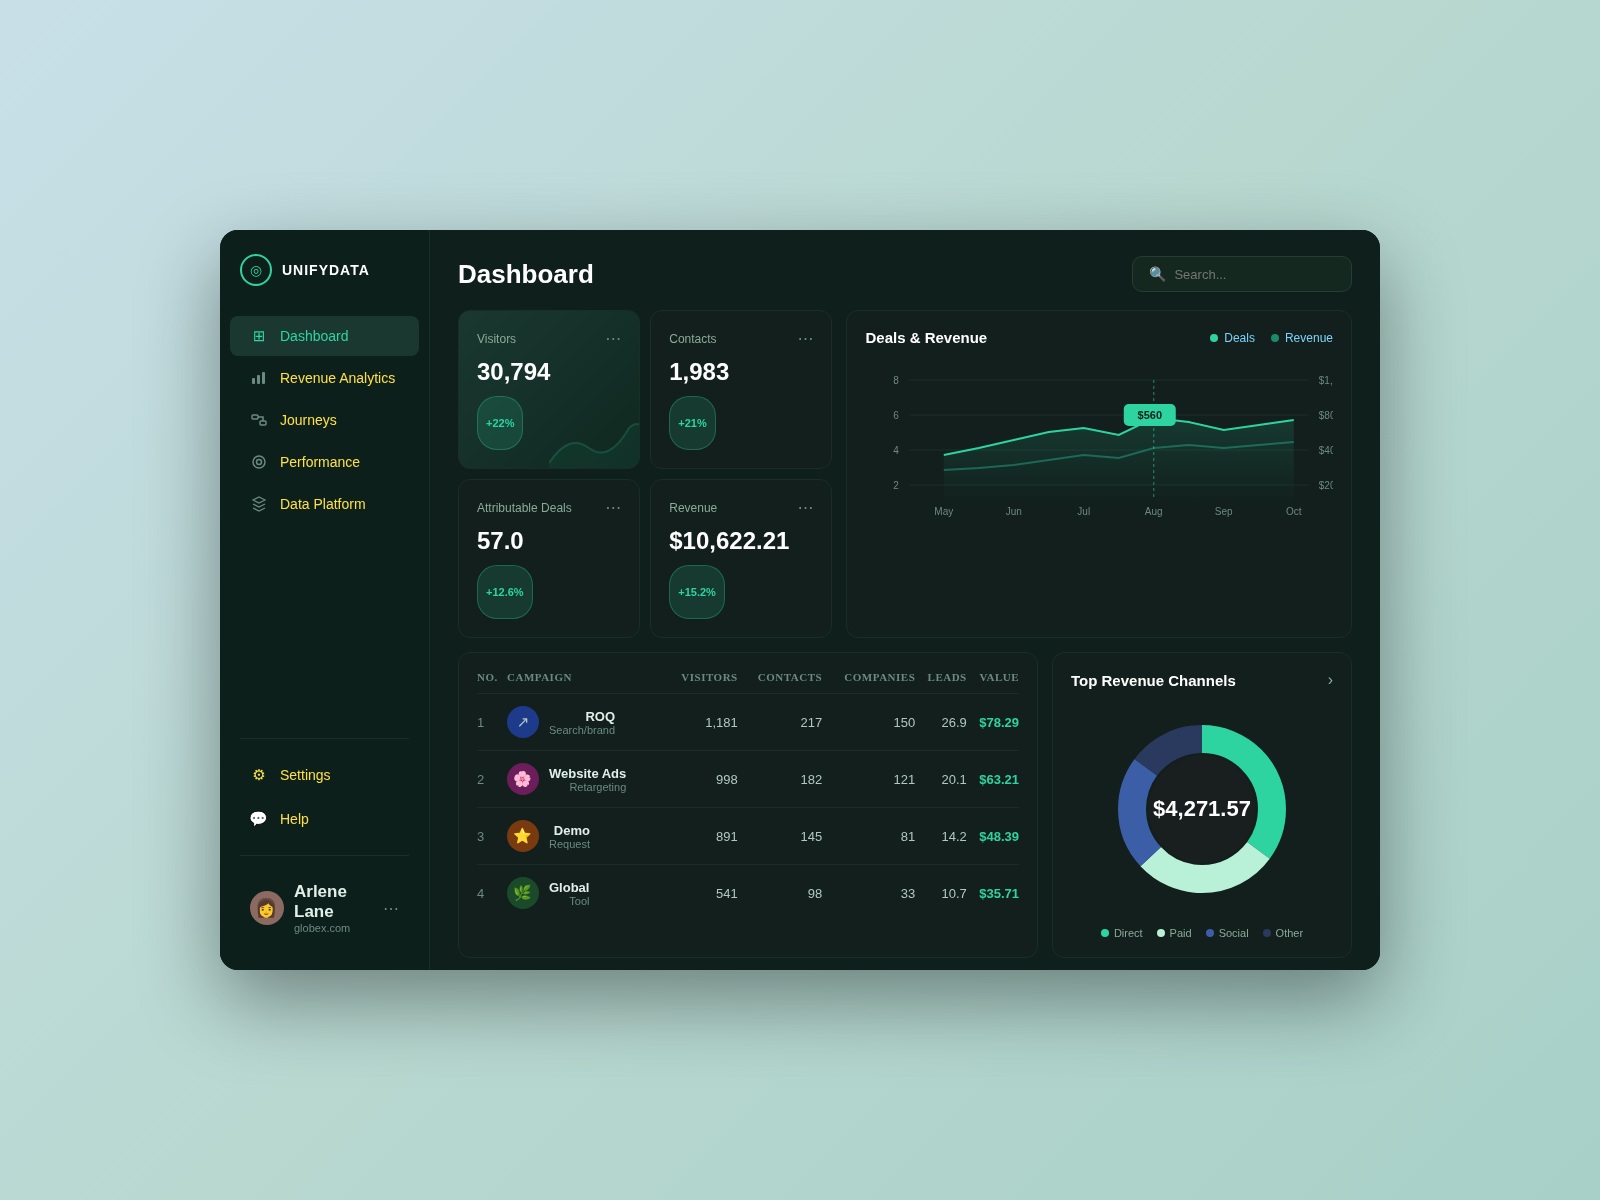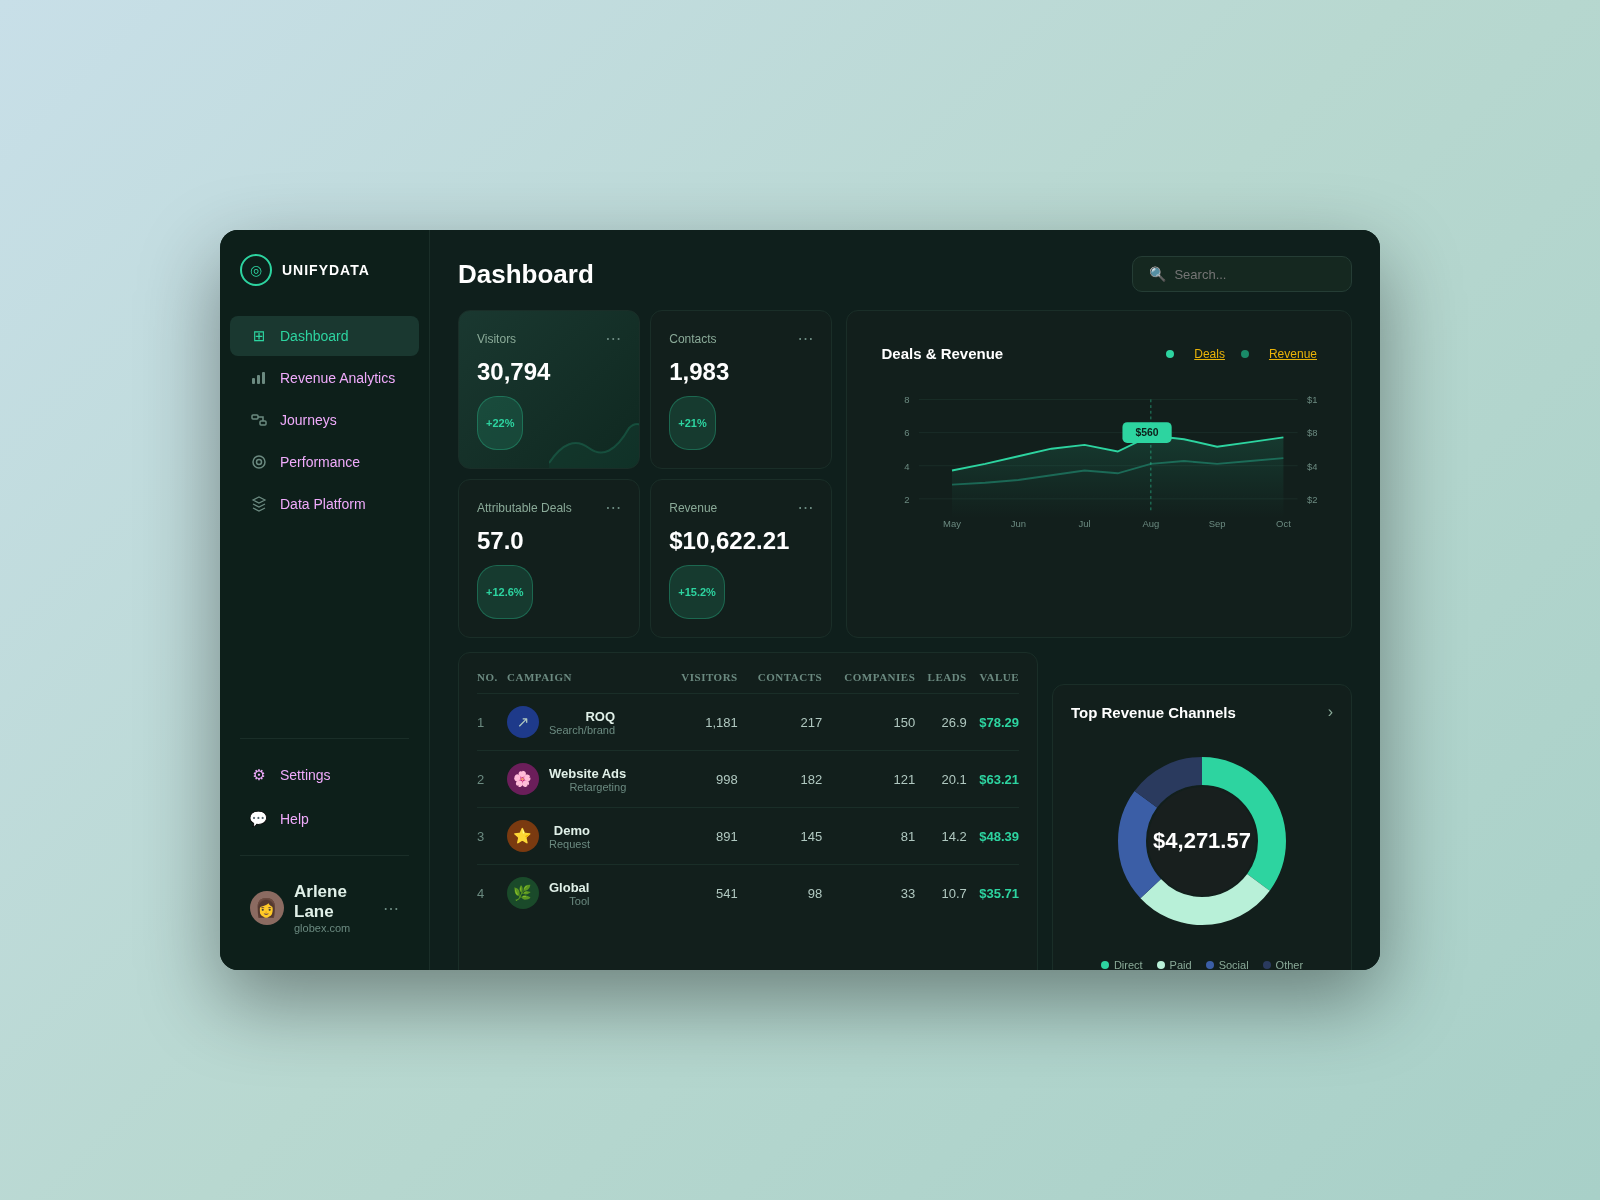--- a/index.html
+++ b/index.html
@@ -26,21 +26,21 @@
     .logo-icon {
       width: 32px; height: 32px; border: 2px solid #2dd4a0; border-radius: 50%;
       display: flex; align-items: center; justify-content: center;
       color: #2dd4a0; font-size: 14px;
     }
     .logo-text { color: #ffffff; font-weight: 700; font-size: 14px; letter-spacing: 1px; }
     .nav-section { flex: 1; }
     .nav-item {
       display: flex; align-items: center; gap: 12px;
       padding: 11px 20px; cursor: pointer; border-radius: 8px;
-      margin: 2px 10px; color: #f0abfc; font-size: 14px; font-weight: 500;
+      margin: 2px 10px; color: #fde047; font-size: 14px; font-weight: 500;
       transition: all 0.15s;
     }
     .nav-item.active { background: #1a3830; color: #2dd4a0; }
     .nav-icon { width: 18px; height: 18px; display: flex; align-items: center; justify-content: center; font-size: 15px; flex-shrink: 0; }
     .nav-divider { border: none; border-top: 1px solid #1a2e28; margin: 14px 20px; }
     .user-area {
       display: flex; align-items: center; gap: 10px;
       padding: 12px 20px; margin: 0 10px; cursor: pointer;
       border-radius: 8px;
     }
@@ -94,27 +94,27 @@
       border-radius: 20px; font-size: 11px; font-weight: 600;
     }
     .badge-green { background: rgba(45, 212, 160, 0.15); color: #2dd4a0; border: 1px solid rgba(45,212,160,0.3); }
     .badge-cyan { background: rgba(45, 212, 160, 0.15); color: #2dd4a0; border: 1px solid rgba(45,212,160,0.3); }
     .visitors-bg {
       position: absolute; right: -10px; bottom: -10px;
       width: 100px; height: 70px; opacity: 0.4;
     }
     
     .deals-card {
-      background: #121f1c; border-radius: 12px; padding: 34px;
+      background: #121f1c; border-radius: 12px; padding: 18px;
       border: 1px solid #1a2e28;
     }
     .deals-header { display: flex; justify-content: space-between; align-items: center; margin-bottom: 14px; }
     .deals-title { color: #ffffff; font-size: 15px; font-weight: 700; }
     .legend { display: flex; gap: 16px; align-items: center; }
-    .legend-item { display: flex; align-items: center; gap: 20px; font-size: 12px; color: #eab308; text-decoration: underline; }
+    .legend-item { display: flex; align-items: center; gap: 6px; font-size: 12px; color: #7dd3fc; }
     .legend-dot { width: 8px; height: 8px; border-radius: 50%; }
     .chart-area { position: relative; height: 170px; }
     svg.line-chart { width: 100%; height: 100%; }
     
     .bottom-area {
       display: grid; grid-template-columns: 1fr 300px; gap: 14px;
       padding: 0 28px 20px 28px; flex: 1;
     }
     
     .campaign-card {
@@ -142,21 +142,21 @@
     .campaign-sub { color: #6b8a80; font-size: 11px; }
     .campaign-icon {
       width: 32px; height: 32px; border-radius: 50%; display: flex;
       align-items: center; justify-content: center; font-size: 15px; flex-shrink: 0;
     }
     .campaign-cell { display: flex; align-items: center; gap: 10px; }
     .value-green { color: #2dd4a0; font-weight: 600; }
     
     .revenue-card {
       background: #121f1c; border-radius: 12px; padding: 18px;
-      border: 1px solid #1a2e28; display: flex; flex-direction: column; margin-top: 32px;
+      border: 1px solid #1a2e28; display: flex; flex-direction: column;
     }
     .revenue-header { display: flex; justify-content: space-between; align-items: center; margin-bottom: 10px; }
     .revenue-title { color: #ffffff; font-size: 15px; font-weight: 700; }
     .arrow-btn { color: #8aaa98; cursor: pointer; font-size: 16px; }
     .donut-container { position: relative; display: flex; align-items: center; justify-content: center; flex: 1; padding: 10px 0; }
     .donut-center {
       position: absolute; top: 50%; left: 50%; transform: translate(-50%, -50%);
       text-align: center;
     }
     .donut-value { color: #ffffff; font-size: 22px; font-weight: 700; }

